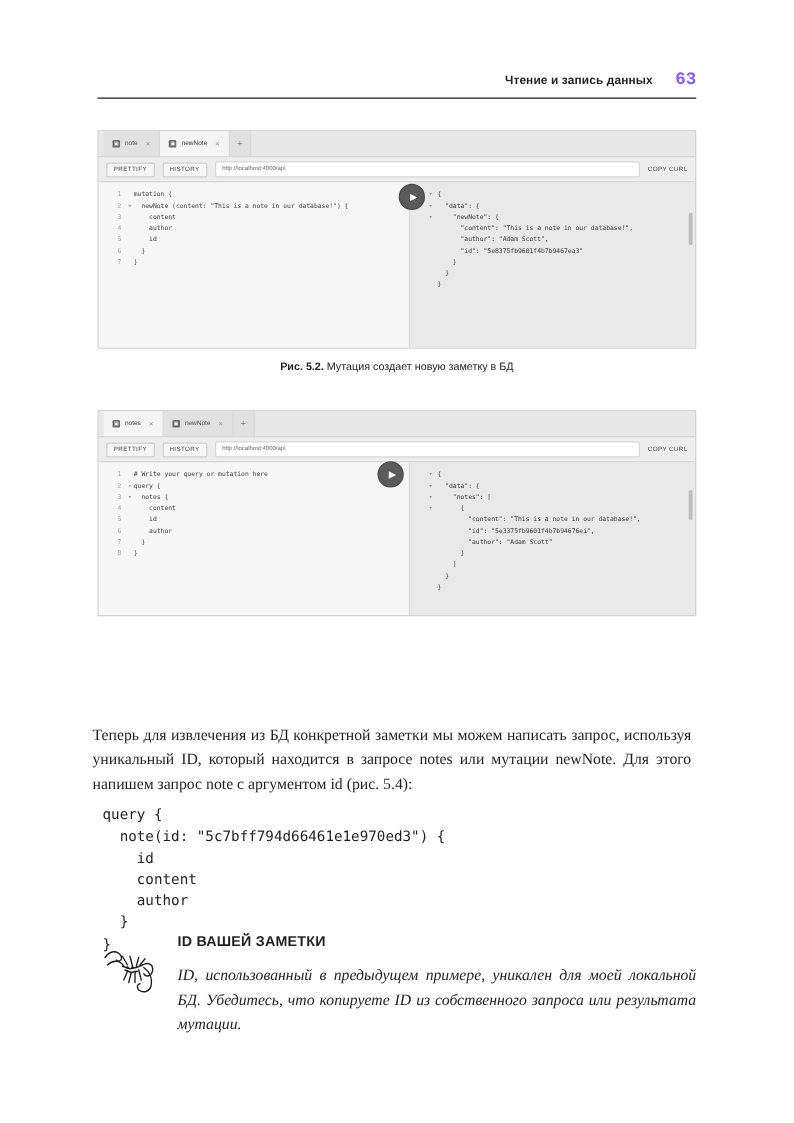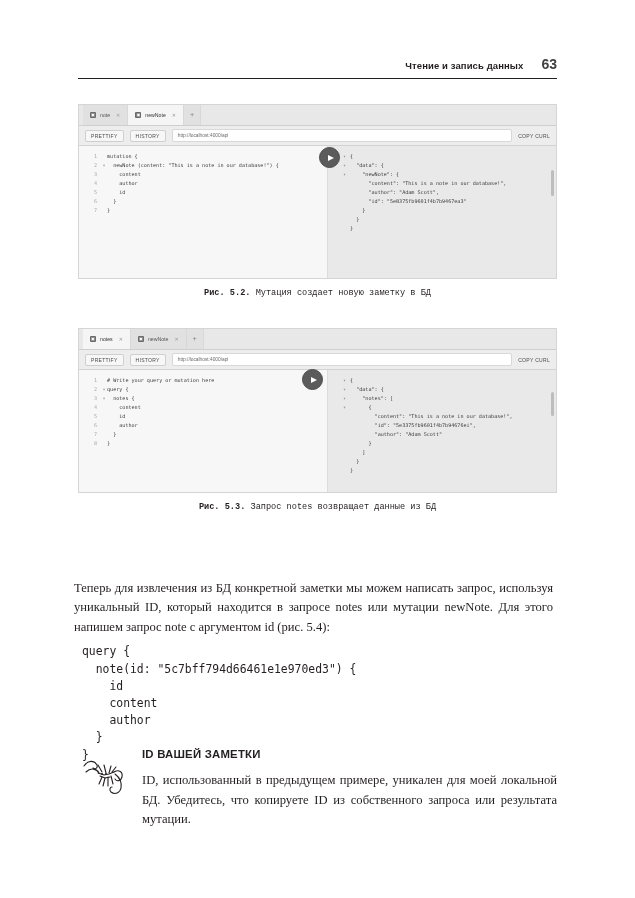--- a/index.html
+++ b/index.html
@@ -35,24 +35,24 @@
     gap: 18px;
   }
   .runhead .title {
     font-family: "Liberation Sans", sans-serif;
     font-size: 9.5px;
     font-weight: bold;
     letter-spacing: .1px;
     color: #231f20;
   }
   .runhead .pageno {
-    font-family: Liberation Sans, sans-serif;
+    font-family: Liberation Mono, monospace;
     font-size: 14px;
     font-weight: bold;
-    color: #404040;
+    color: #8b5cf6;
   }
   .runrule {
     position: absolute;
     left: 78px;
     right: 78px;
     top: 78px;
     border-top: 1.2px solid #231f20;
   }
 
   
@@ -215,21 +215,21 @@
     right: 2px;
     width: 3px;
     background: #bdbdbd;
     border-radius: 2px;
   }
 
   
   .caption {
     margin-top: 9px;
     text-align: center;
-    font-family: Liberation Mono, monospace;
+    font-family: Liberation Sans, sans-serif;
     font-size: 8.6px;
     color: #231f20;
   }
   .caption b { font-weight: bold; }
 
   
   .bodytext {
     position: absolute;
     left: 74px;
     width: 479px;
@@ -272,20 +272,21 @@
     font-family: "Liberation Sans", sans-serif;
     font-weight: bold;
     font-size: 11.4px;
     letter-spacing: .2px;
     margin-bottom: 11px;
   }
   .note-text {
     font-size: 12.6px;
     line-height: 19.5px;
     text-align: justify;
+    font-style: italic;
   }
 </style>
 </head>
 <body>
 
 <div class="page">
 
   <div class="runhead">
     <span class="title">Чтение и запись данных</span>
     <span class="pageno">63</span>
@@ -393,24 +394,20 @@
           <div class="codeline"><span class="gutter"></span><span class="code">        "author": "Adam Scott"</span></div>
           <div class="codeline"><span class="gutter"></span><span class="code">      }</span></div>
           <div class="codeline"><span class="gutter"></span><span class="code">    ]</span></div>
           <div class="codeline"><span class="gutter"></span><span class="code">  }</span></div>
           <div class="codeline"><span class="gutter"></span><span class="code">}</span></div>
           <div class="scrollthumb" style="top:22px;height:24px;"></div>
         </div>
       </div>
 
       <div class="play"></div>
-    </div>
-    <div class="caption">
-      <b>Рис. 5.3.</b>
-      <span>Запрос notes возвращает данные из БД</span>
     </div>
   </div>
 
   <p class="bodytext">Теперь для извлечения из БД конкретной заметки мы можем написать запрос, используя уникальный ID, который находится в запросе notes или мутации newNote. Для этого напишем запрос note с аргументом id (рис. 5.4):</p>
 
   <pre class="codeblock">query {
   note(id: "5c7bff794d66461e1e970ed3") {
     id
     content
     author

